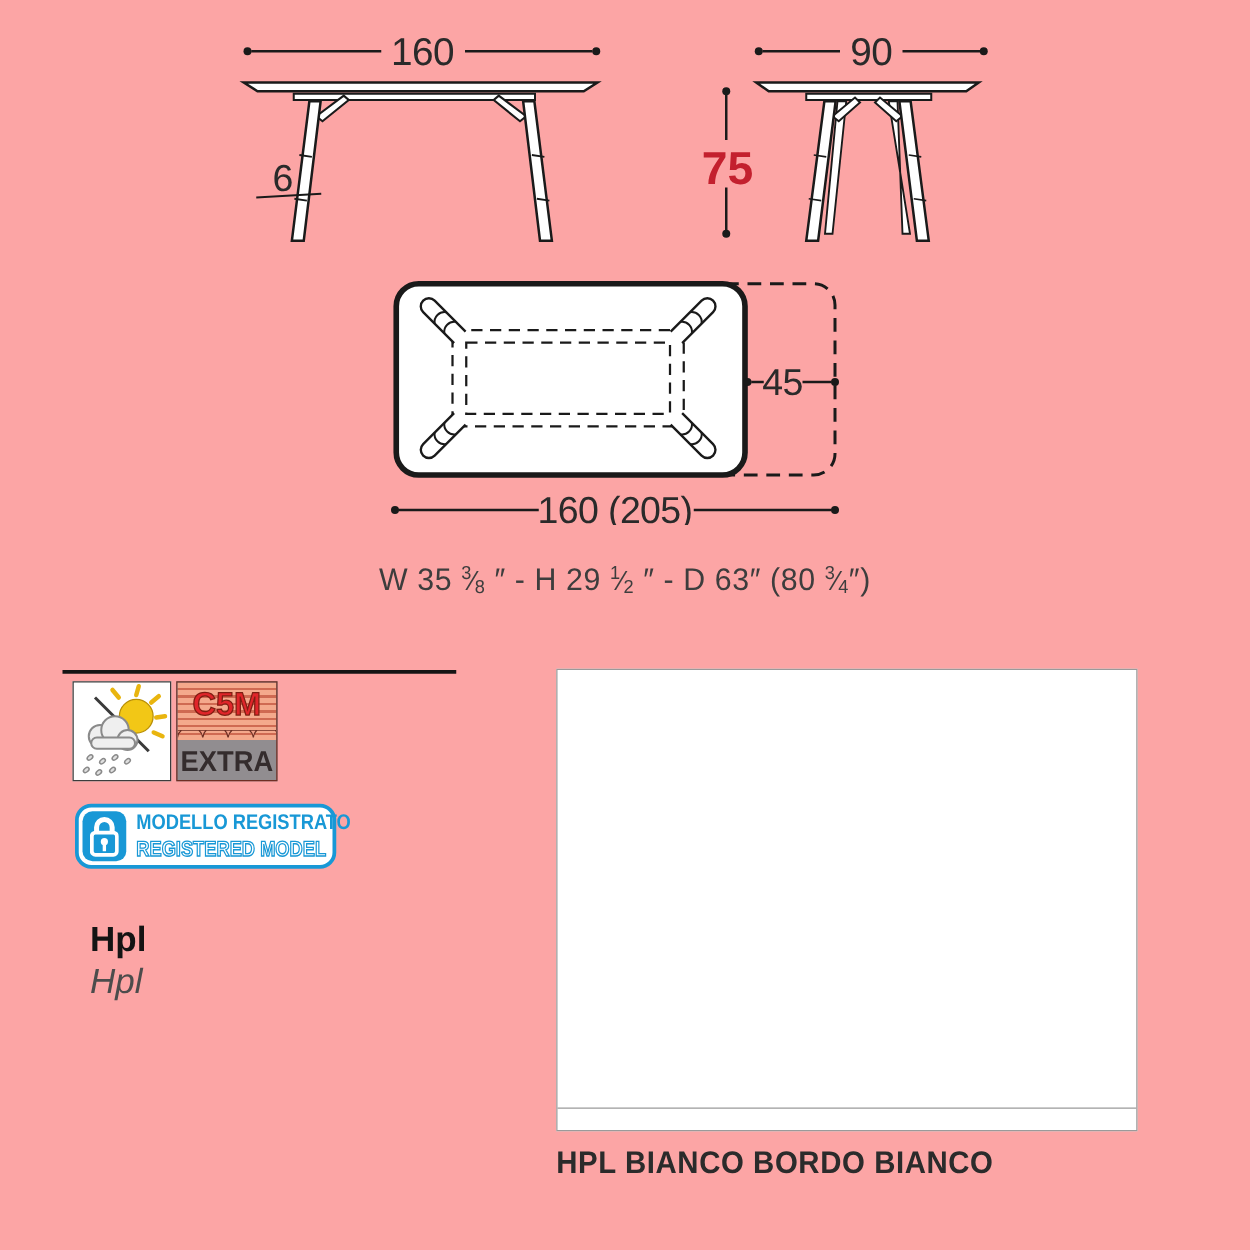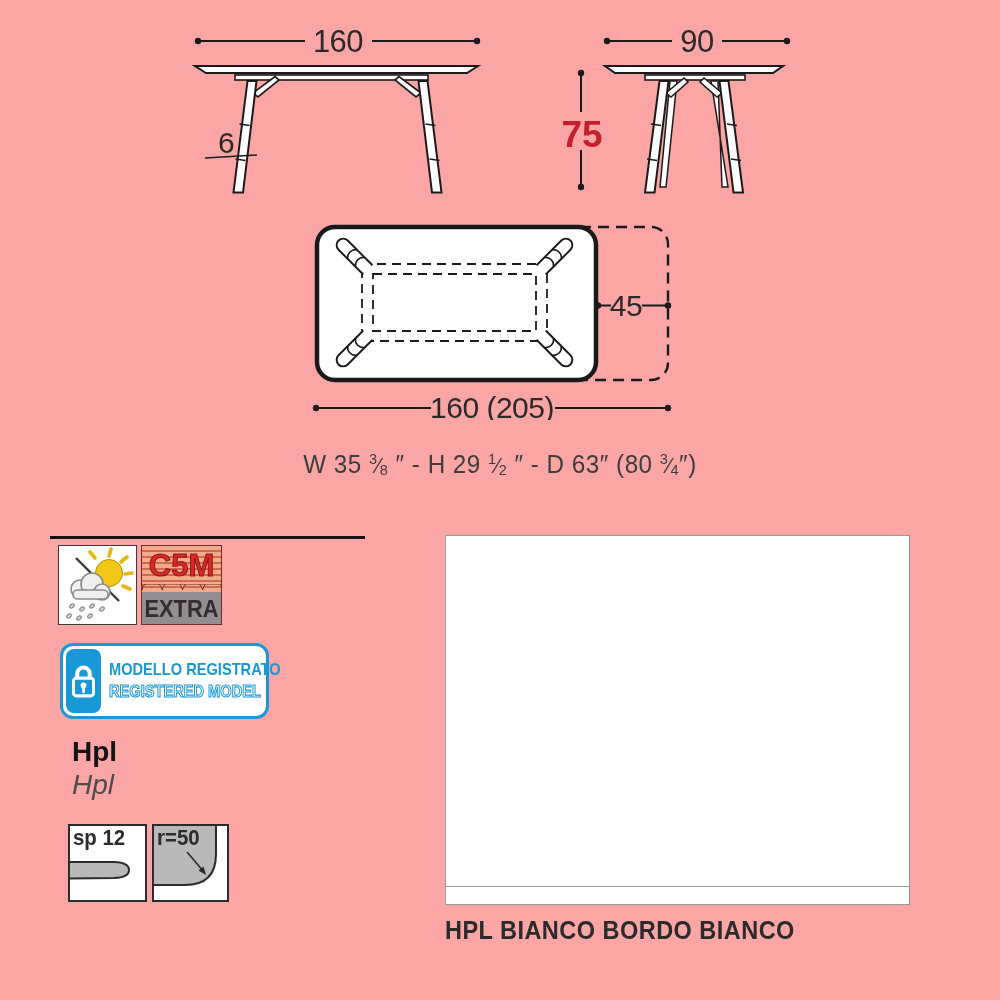--- a/index.html
+++ b/index.html
@@ -31,28 +31,28 @@
   #sepline { left:50px; top:536px; width:315px; height:2.5px; background:#151515; }
 
   
   #weather-box { left:58px; top:545px; width:79px; height:80px; border:1.5px solid #3c3c3c; background:#fff; }
 
   
   #c5m-box { left:141px; top:545px; width:81px; height:80px; border:1px solid #6e2f24; overflow:hidden; background:#918d90; }
   #c5m-stripes { position:absolute; left:0; top:0; width:100%; height:46px;
     background:repeating-linear-gradient(180deg,#f4a98c 0 4px,#cf6a52 4px 6px); }
   #c5m-title { position:absolute; left:0; top:2px; width:100%; text-align:center;
-    font-size:31px; font-weight:bold; color:#e0252a;
+    font-size:26px; font-weight:bold; color:#e0252a;
     -webkit-text-stroke:1px #7e1d12; letter-spacing:0px; }
   #c5m-scallops { position:absolute; left:0; top:38px; }
   #c5m-sub { position:absolute; left:0; bottom:1px; width:100%; text-align:center;
     font-size:23px; font-weight:bold; color:#342c2d; transform:scaleX(0.95); }
 
   
-  #reg-badge { left:60px; top:643px; width:209px; height:76px;
+  #reg-badge { left:60px; top:643px; width:209px; height:52px;
     border:3.5px solid #1898d6; border-radius:13px; background:#fff;
     display:flex; align-items:stretch; }
   #reg-lockbox { width:35px; margin:3px; border-radius:8px; background:#1898d6;
     display:flex; align-items:center; justify-content:center; flex:0 0 35px; }
   #reg-text { display:flex; flex-direction:column; justify-content:center; padding-left:5px; }
   #reg-line1 { font-size:17px; font-weight:bold; color:#1898d6;
     transform:scaleX(0.86); transform-origin:left; white-space:nowrap; }
   #reg-line2 { font-size:17px; font-weight:bold; color:#fff;
     -webkit-text-stroke:1.1px #1898d6;
     transform:scaleX(0.86); transform-origin:left; white-space:nowrap; margin-top:2px; }
@@ -232,34 +232,20 @@
     </div>
     <div id="reg-text">
       <div id="reg-line1">MODELLO REGISTRATO</div>
       <div id="reg-line2">REGISTERED MODEL</div>
     </div>
   </div>
 
   <div class="abs" id="mat-bold">Hpl</div>
   <div class="abs" id="mat-italic">Hpl</div>
 
-  <div class="abs specbox" id="sp-box">
-    <svg class="abs" style="left:-2px; top:32px;" width="68" height="28" viewBox="0 0 68 28">
-      <path d="M0,4 L46,4 Q61,4.5 61,12 Q61,19.5 46,20 L0,20.5 Z" fill="#b9b9b9" stroke="#2b2b2b" stroke-width="2"></path>
-    </svg>
-    <div class="speclabel">sp 12</div>
-  </div>
-
-  <div class="abs specbox" id="r-box">
-    <svg class="abs" style="left:0; top:0;" width="73" height="74" viewBox="0 0 73 74">
-      <path d="M-2,-2 L62,-2 L62,28 Q62,59 31,59 L-2,59 Z" fill="#b9b9b9" stroke="#2b2b2b" stroke-width="2"></path>
-      <line x1="33" y1="26" x2="50" y2="46" stroke="#2b2b2b" stroke-width="1.6"></line>
-      <polygon points="52,49 44.5,44.5 49.5,40.5" fill="#2b2b2b"></polygon>
-    </svg>
-    <div class="speclabel">r=50</div>
-  </div>
+
 
   <div class="abs" id="swatch">
     <div id="swatch-edge-line"></div>
   </div>
   <div class="abs" id="swatch-caption">HPL BIANCO BORDO BIANCO</div>
 
 </div>
 
 </body></html>

